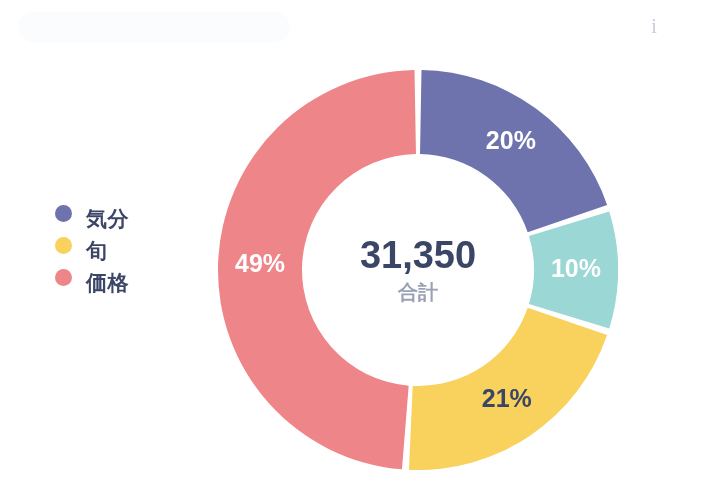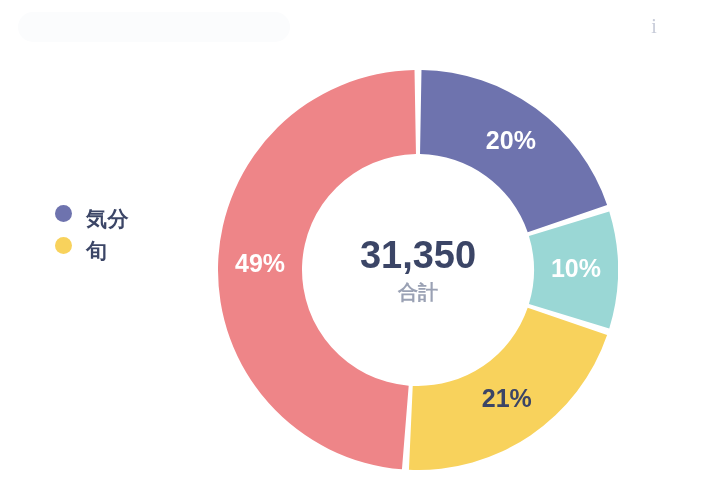--- a/index.html
+++ b/index.html
@@ -130,20 +130,24 @@
 
   <div class="legend" id="legend">
       <div class="legend-item">
         <span class="legend-swatch" style="background: rgb(110, 115, 174);"></span>
         <span class="legend-label">気分</span>
       </div>
       <div class="legend-item">
         <span class="legend-swatch" style="background: rgb(248, 210, 92);"></span>
         <span class="legend-label">旬</span>
       </div>
+      <div class="legend-item">
+        <span class="legend-swatch" style="background: rgb(238, 133, 136);"></span>
+        <span class="legend-label">価格</span>
+      </div>
     </div>
 
   <div class="chart-area">
     <svg class="chart-svg" viewBox="0 0 400 400" id="donut-svg">
         <path d="M 203.49048128745667 0.030460968721740755 A 200 200 0 0 1 389.1037151198634 134.88636910856866
           L 309.68015476952075 162.23409408296982 A 115.99999999999999 115.99999999999999 0 0 0 202.02447914672487 84.01766736185863 Z" fill="#6E73AE"></path>
         <text class="slice-label" x="292.87006986221076" y="72.17531488875831" fill="#ffffff">20%</text>
         <path d="M 391.2609511926071 141.52565905545265 A 200 200 0 0 1 391.2609511926071 258.47434094454735
           L 310.9313516917121 233.91511774783746 A 115.99999999999999 115.99999999999999 0 0 0 310.9313516917121 166.08488225216254 Z" fill="#9AD7D5"></path>
         <text class="slice-label" x="358" y="200" fill="#ffffff">10%</text>

